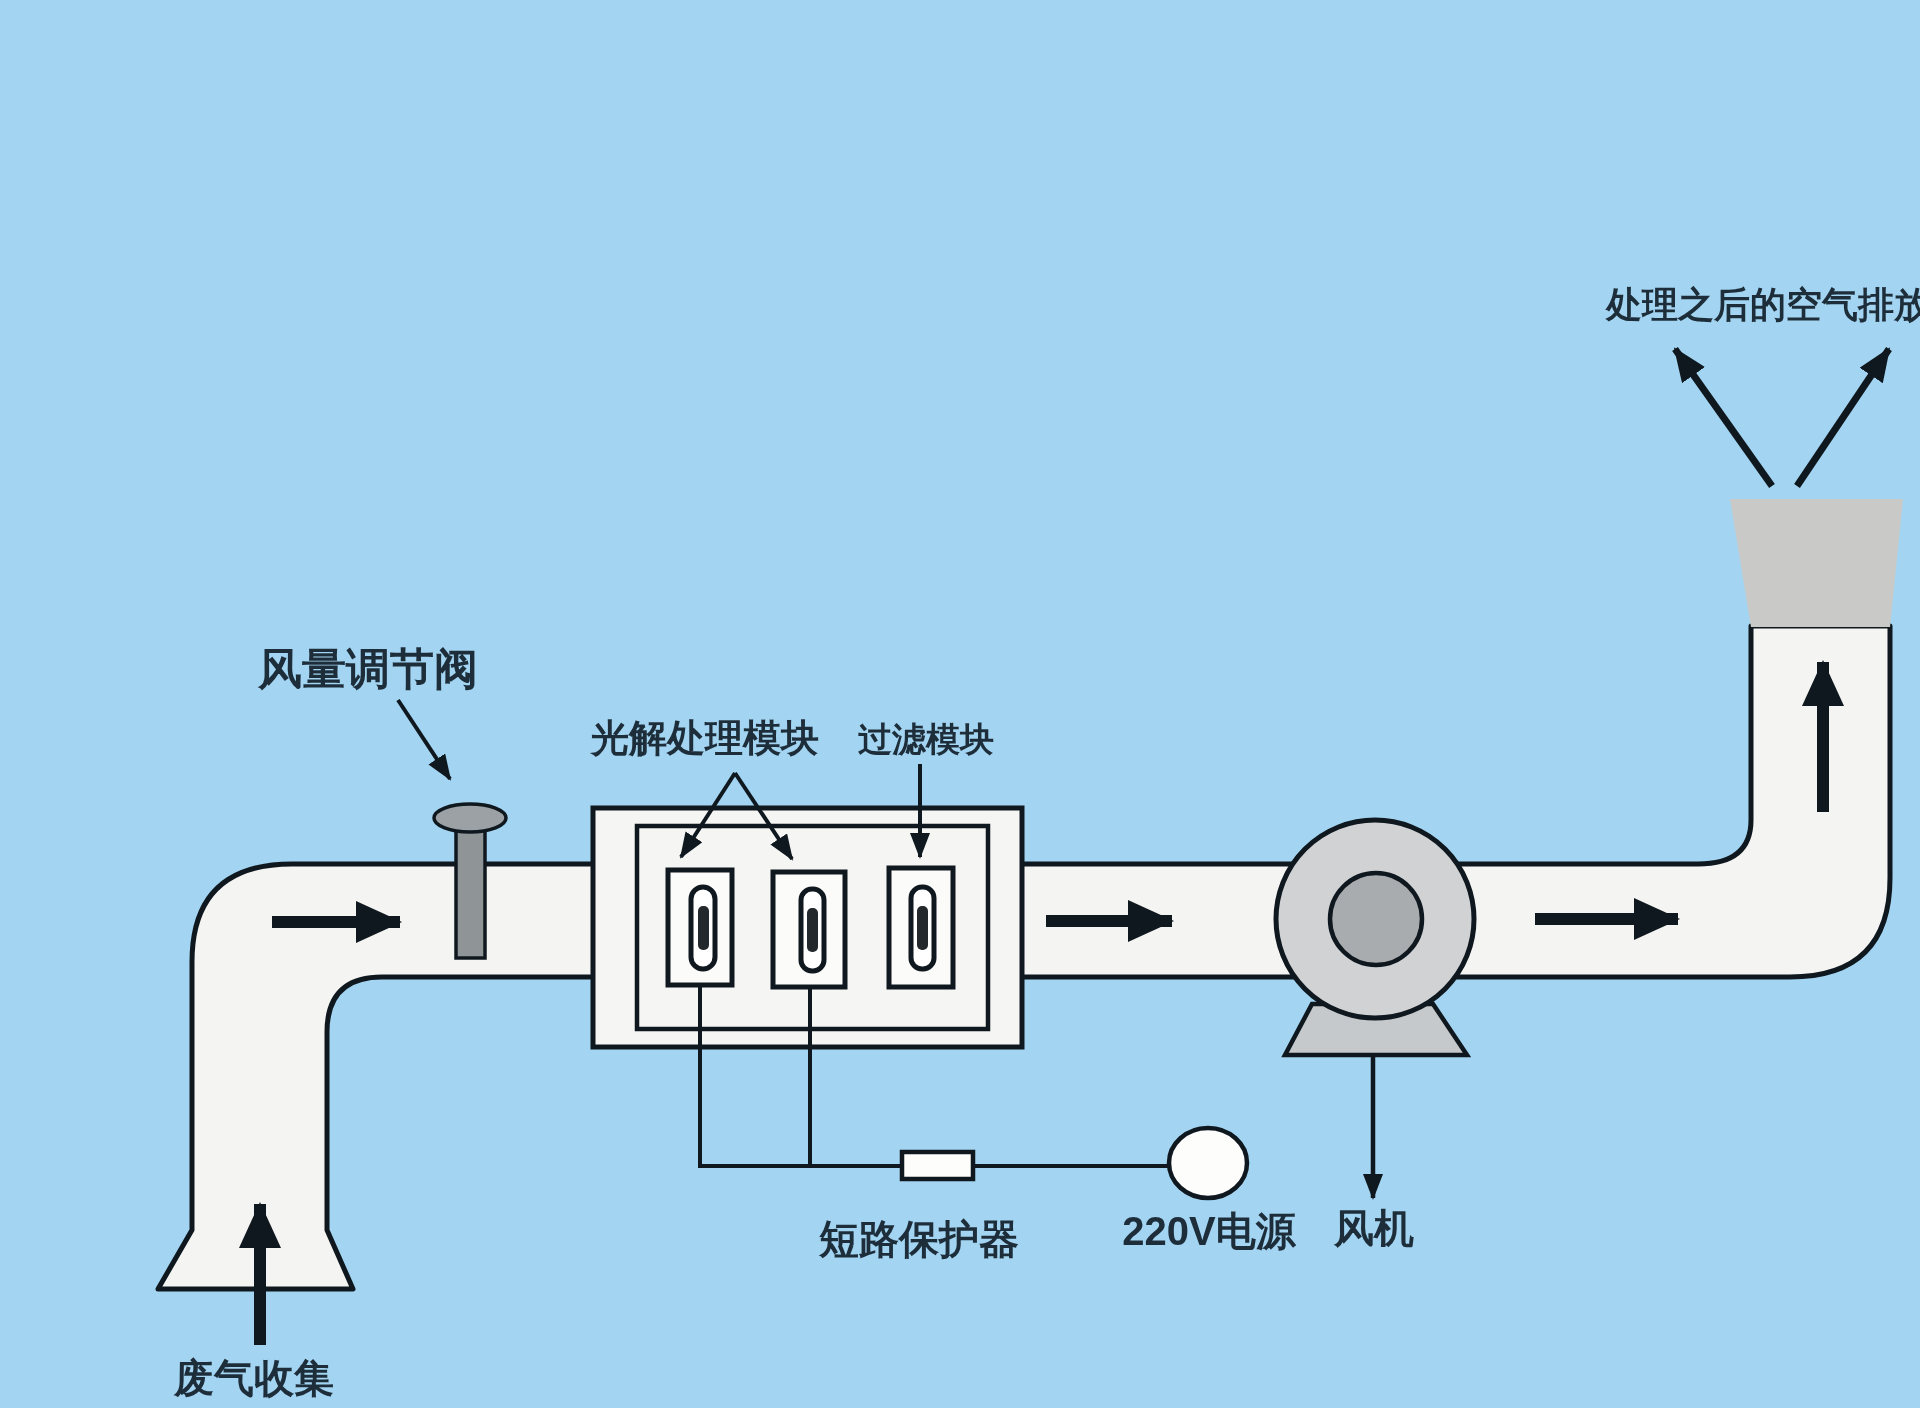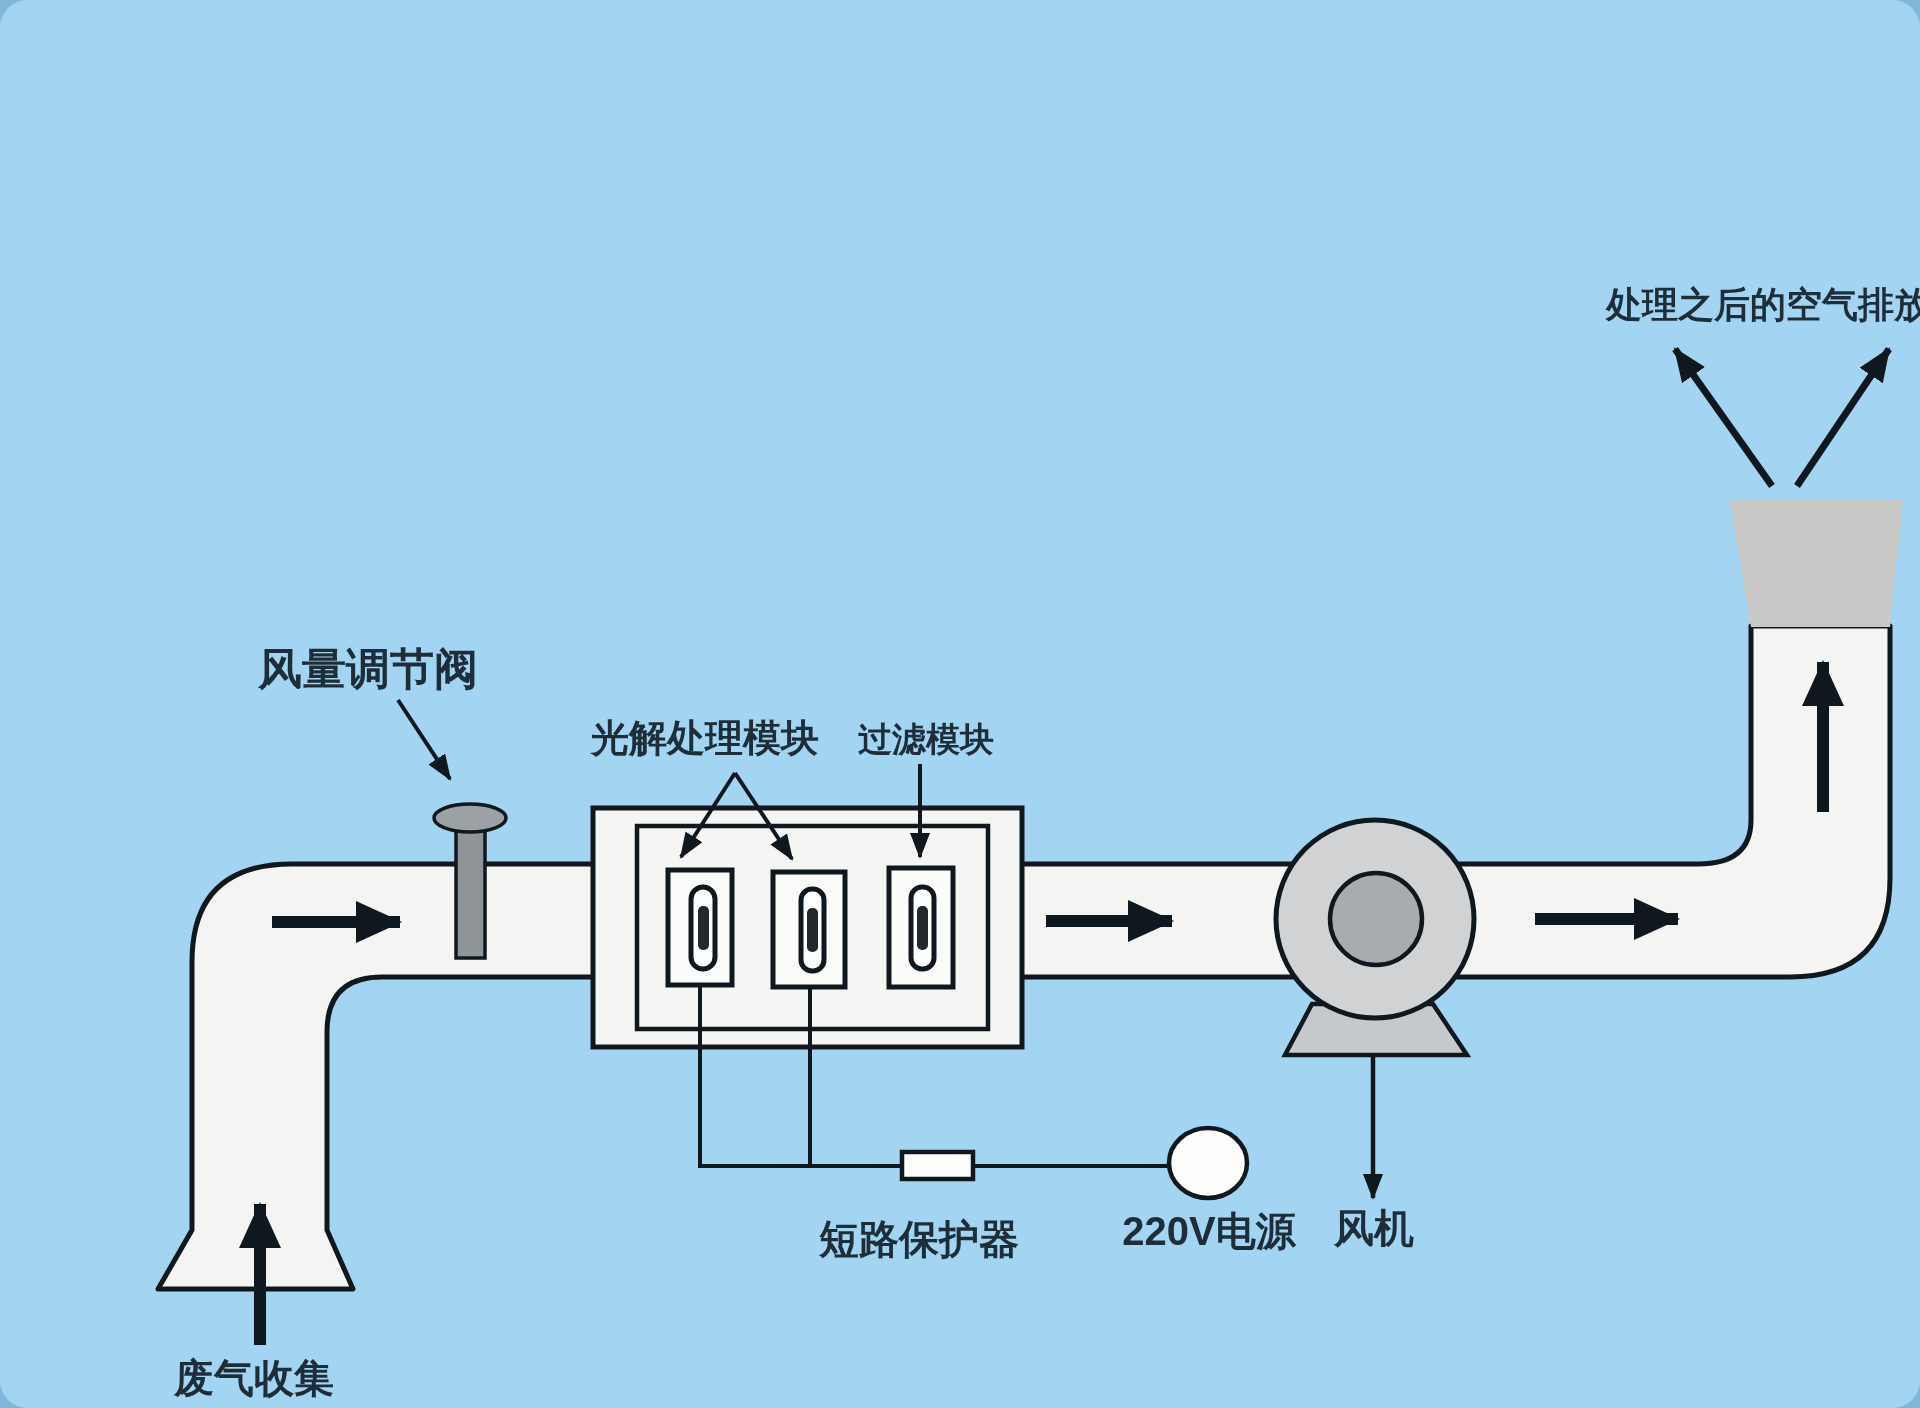--- a/index.html
+++ b/index.html
@@ -1,21 +1,20 @@
 <!DOCTYPE html>
 <html><head>
 <meta charset="utf-8">
 <style>
   html,body{margin:0;padding:0;background:#7fb8da;}
   .stage{
     width:1920px;height:1408px;position:relative;
     background:#a3d5f2;
     font-family:"Liberation Sans","DejaVu Sans",sans-serif;
     overflow:hidden;
-    border-radius:28px;
   }
   svg{display:block}
   .diagram-text{
     fill:#1d2d3a;
     font-weight:bold;
     font-family:"Liberation Sans","DejaVu Sans",sans-serif;
   }
 </style>
 </head>
 <body>

